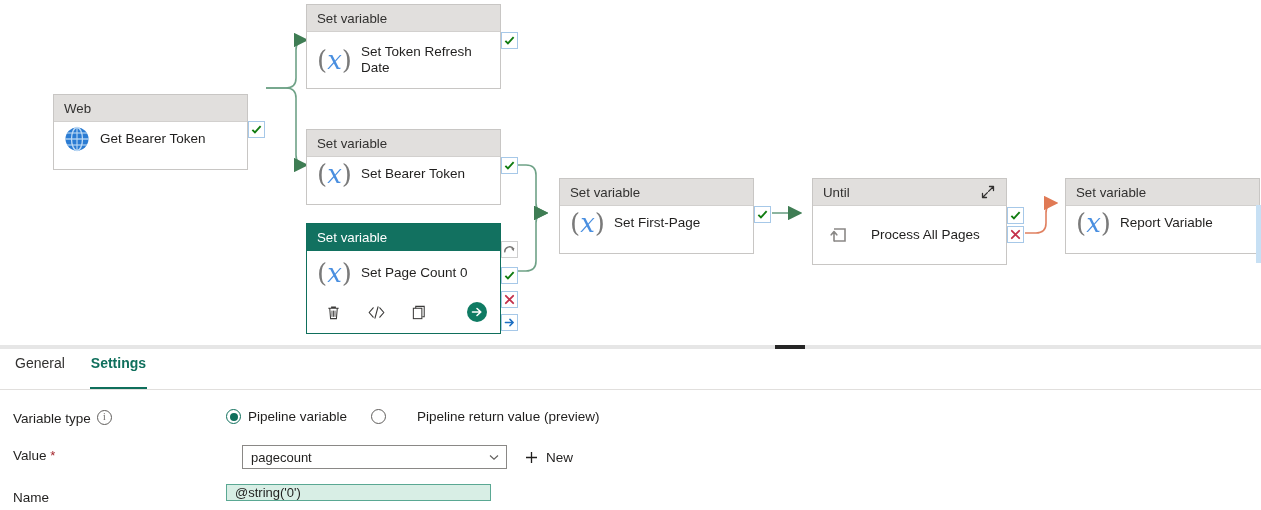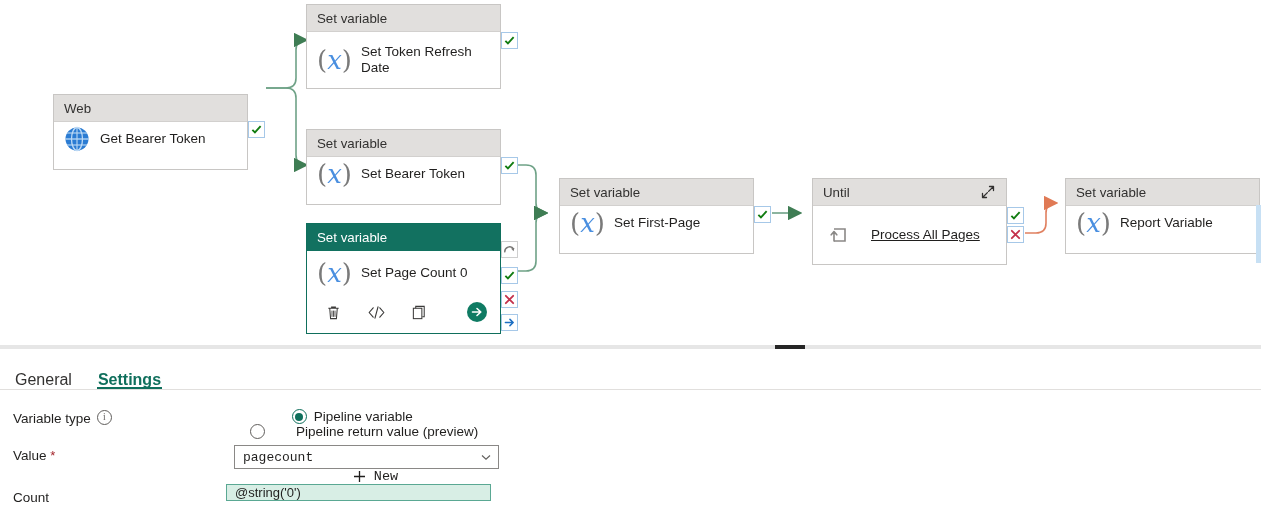--- a/index.html
+++ b/index.html
@@ -41,26 +41,26 @@
   
   .pin{position:absolute;width:17px;height:17px;border:1px solid #a6c8e8;background:#ffffff;
        box-sizing:border-box;display:flex;align-items:center;justify-content:center;}
   .pin.plain{border-color:#cfcfcf;}
 
   
   .pane{position:absolute;left:0;top:345px;width:1261px;height:165px;background:#ffffff;}
   .splitter{position:absolute;left:0;top:0;width:1261px;height:4px;background:#e6e6e6;}
   .splitter .grip{position:absolute;left:775px;top:0;width:30px;height:4px;background:#262626;}
   .tabs{position:absolute;left:0;top:10px;width:1261px;height:34px;border-bottom:1px solid #e1dfdd;display:flex;}
-  .tab{font-size:16px;color:#323130;padding:0 11px;height:34px;display:flex;align-items:flex-end;
+  .tab{font-size:14px;color:#323130;padding:0 11px;height:34px;display:flex;align-items:flex-start;
        box-sizing:border-box;position:relative;margin-left:4px;}
   .tab.active{font-weight:bold;color:#0f6f5c;}
   .tab.active:after{content:"";position:absolute;left:10px;right:10px;bottom:0;height:2.5px;background:#0f6f5c;}
 
-  .row{position:absolute;left:0;display:flex;align-items:center;flex-direction:column;}
+  .row{position:absolute;left:0;display:flex;align-items:center;}
   .flabel{position:absolute;font-size:13.5px;color:#201f1e;}
   .req{color:#a4262c;font-size:13px;}
   .infoi{display:inline-block;width:13px;height:13px;border:1px solid #605e5c;border-radius:50%;
          font-size:9.5px;line-height:12px;text-align:center;color:#605e5c;vertical-align:3px;margin-left:6px;
          font-family:"Liberation Serif",serif;}
 
   .radio{display:flex;align-items:center;font-size:13.5px;color:#201f1e;}
   .radio .dot{width:15px;height:15px;border-radius:50%;border:1px solid #0f6f5c;box-sizing:border-box;
               margin-right:7px;display:flex;align-items:center;justify-content:center;}
   .radio .dot.on{border-width:1px;}
@@ -240,21 +240,21 @@
         </svg>
       </span>
     </div>
     <div class="body" style="height:58px;">
       <span class="ic-until">
         <svg viewBox="0 0 22 22" width="22" height="22">
           <path d="M6,5 h11 v12 h-11" fill="none" stroke="#8a8886" stroke-width="1.6"></path>
           <path d="M6,17 V8 M3.2,10.8 L6,7.6 L8.8,10.8" fill="none" stroke="#8a8886" stroke-width="1.6" stroke-linecap="round" stroke-linejoin="round"></path>
         </svg>
       </span>
-      <span class="label" style="padding-left:21px;text-decoration:underline;">Process All Pages</span>
+      <span class="label" style="padding-left:21px;">Process All Pages</span>
     </div>
     <div class="pin" style="left:194px;top:28px;">
       <svg viewBox="0 0 12 12" width="11" height="11">
           <path d="M1.5,6.3 L4.3,9.2 L10.5,2.3" fill="none" stroke="#107c10" stroke-width="2"></path>
         </svg>
     </div>
     <div class="pin" style="left:194px;top:47px;">
       <svg viewBox="0 0 12 12" width="11" height="11">
         <path d="M2,2 L10,10 M10,2 L2,10" stroke="#c4314b" stroke-width="2" stroke-linecap="round"></path>
       </svg>
@@ -300,40 +300,40 @@
     <div class="radio" style="margin-left:24px;gap:24px;">
       <span class="dot off"></span>
       <span>Pipeline return value (preview)</span>
     </div>
   </div>
 
   <div class="flabel" style="left:13px;top:103px;">
     <span>Value</span>
     <span class="req">*</span>
   </div>
-  <div class="row" style="left:234px;top:100px;font-family:Liberation Mono, monospace;">
+  <div class="row" style="left:242px;top:100px;">
     <div class="combo">
       <span>pagecount</span>
       <span class="chev">
         <svg viewBox="0 0 12 12" width="12" height="12">
           <path d="M2,4.5 L6,8.2 L10,4.5" fill="none" stroke="#605e5c" stroke-width="1.1"></path>
         </svg>
       </span>
     </div>
     <div class="newbtn">
       <span class="plus">
         <svg viewBox="0 0 15 15" width="15" height="15">
           <path d="M7.5,2 v11 M2,7.5 h11" stroke="#201f1e" stroke-width="1.3"></path>
         </svg>
       </span>
       <span>New</span>
     </div>
   </div>
 
   <div class="flabel" style="left:13px;top:145px;">
-    <span>Count</span>
+    <span>Name</span>
   </div>
   <div class="row" style="left:226px;top:139px;">
     <div class="expr">
       <span>@string('0')</span>
     </div>
   </div>
 </div>
 
 </body></html>

